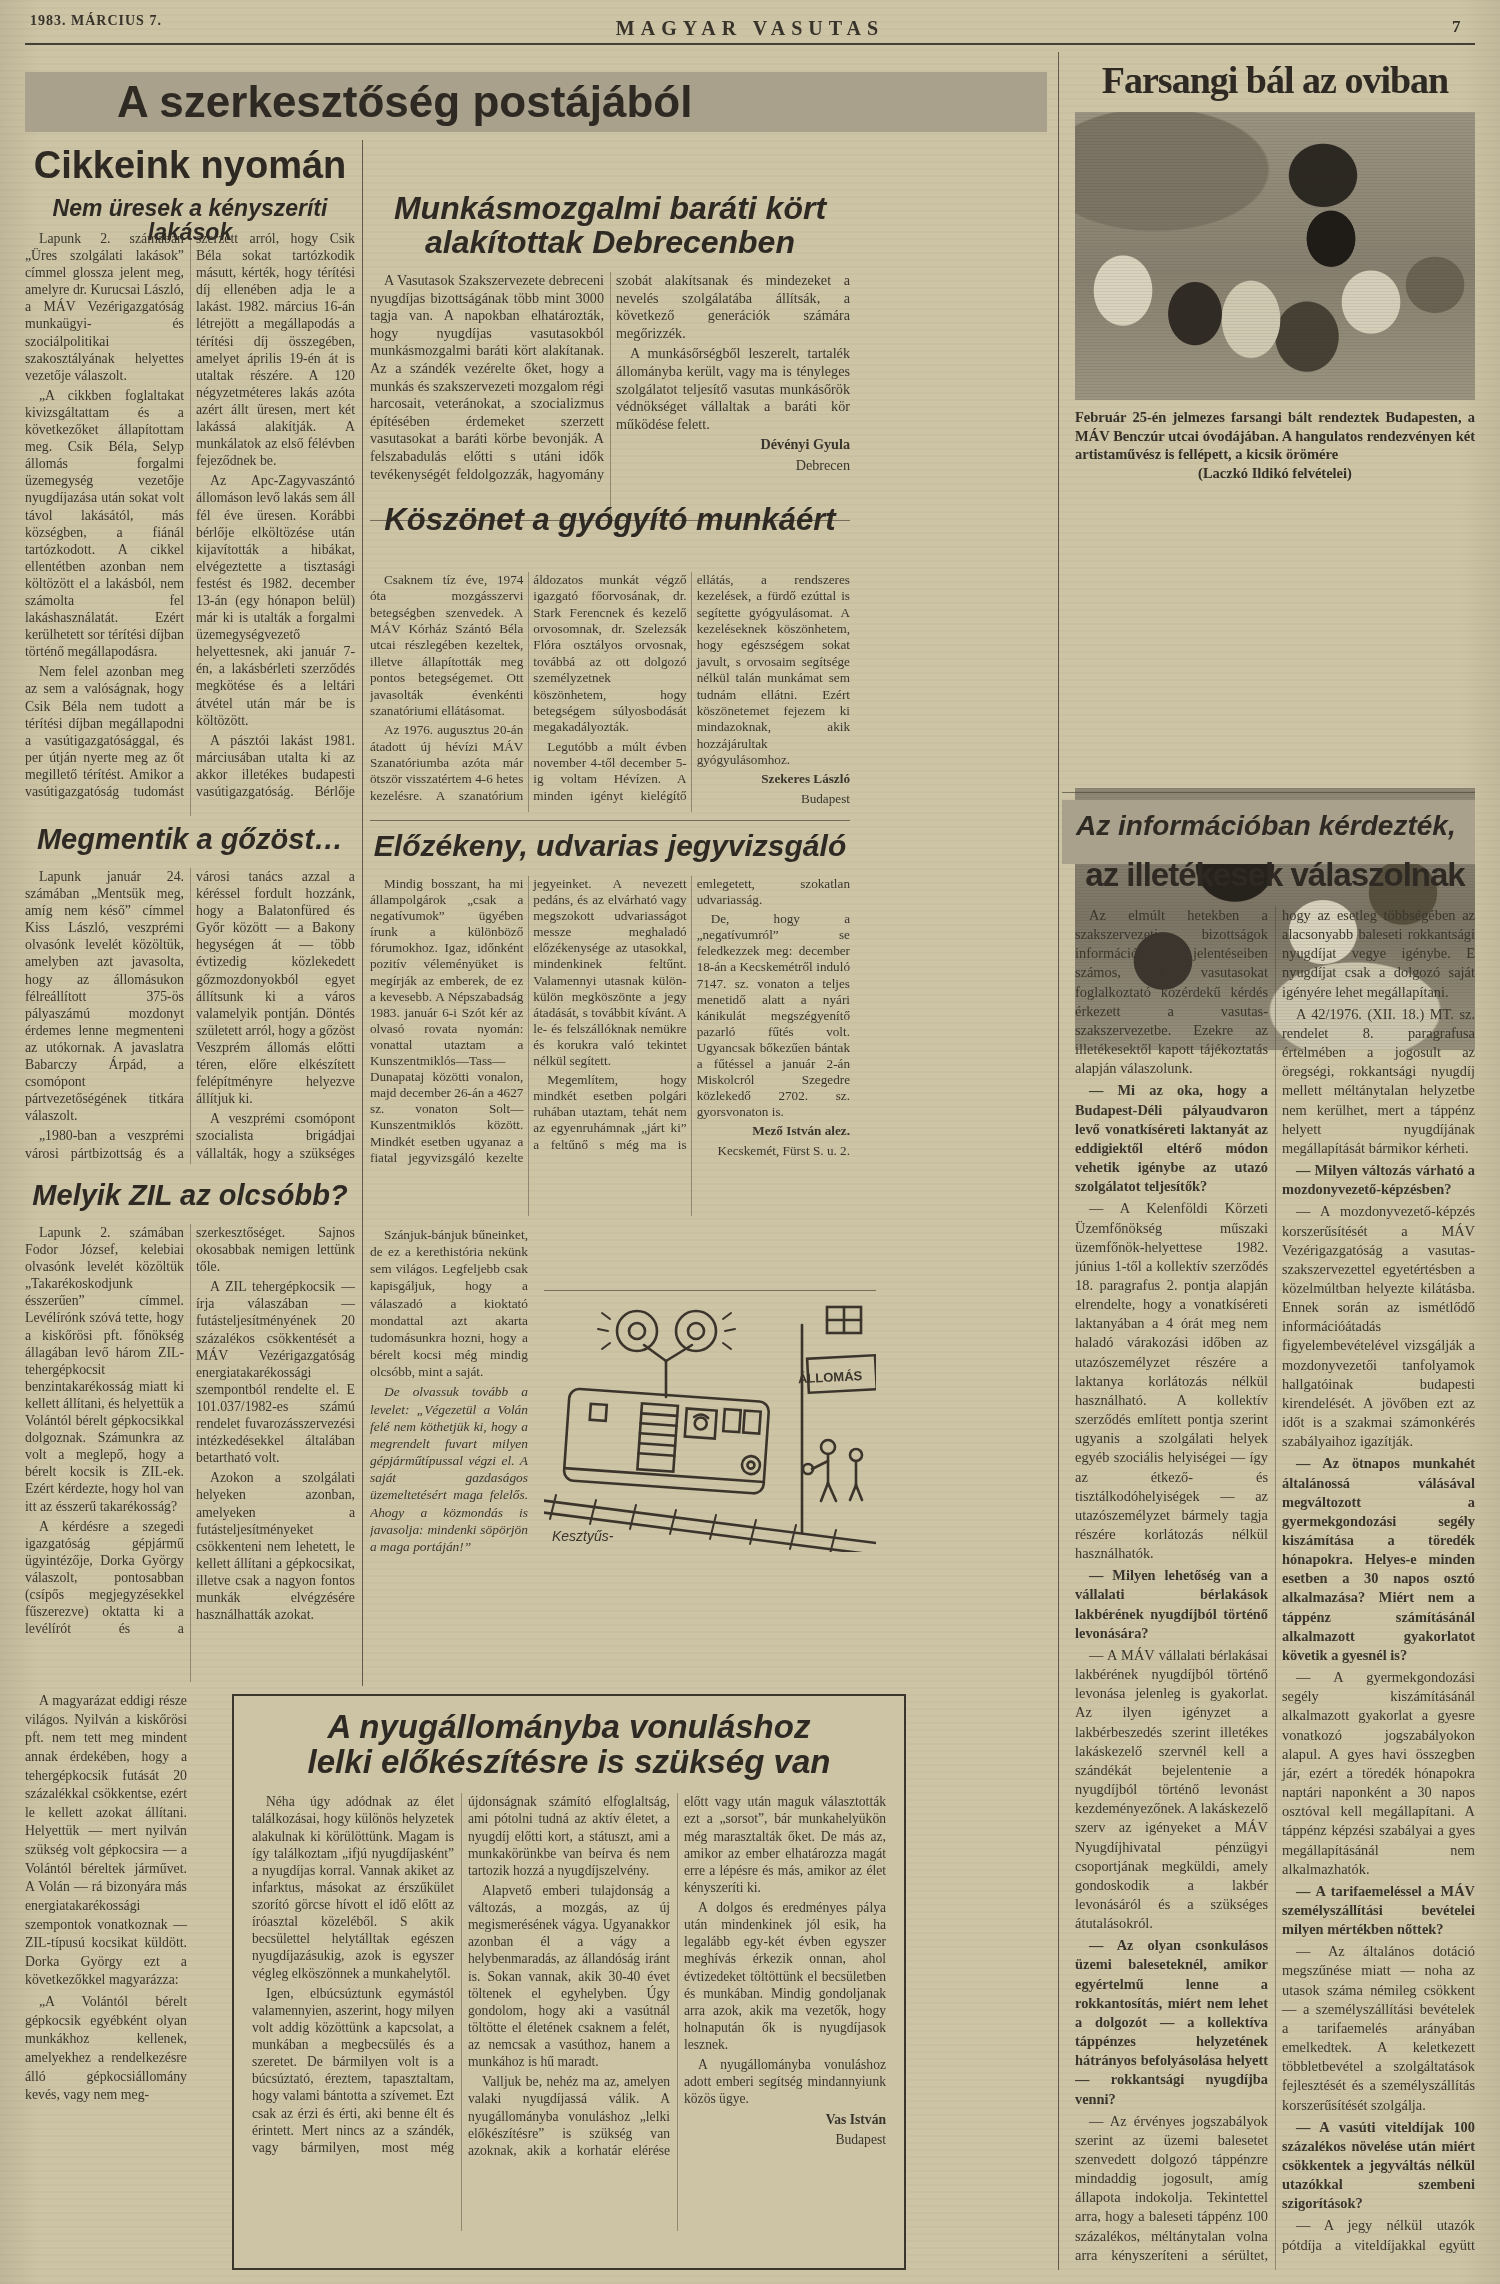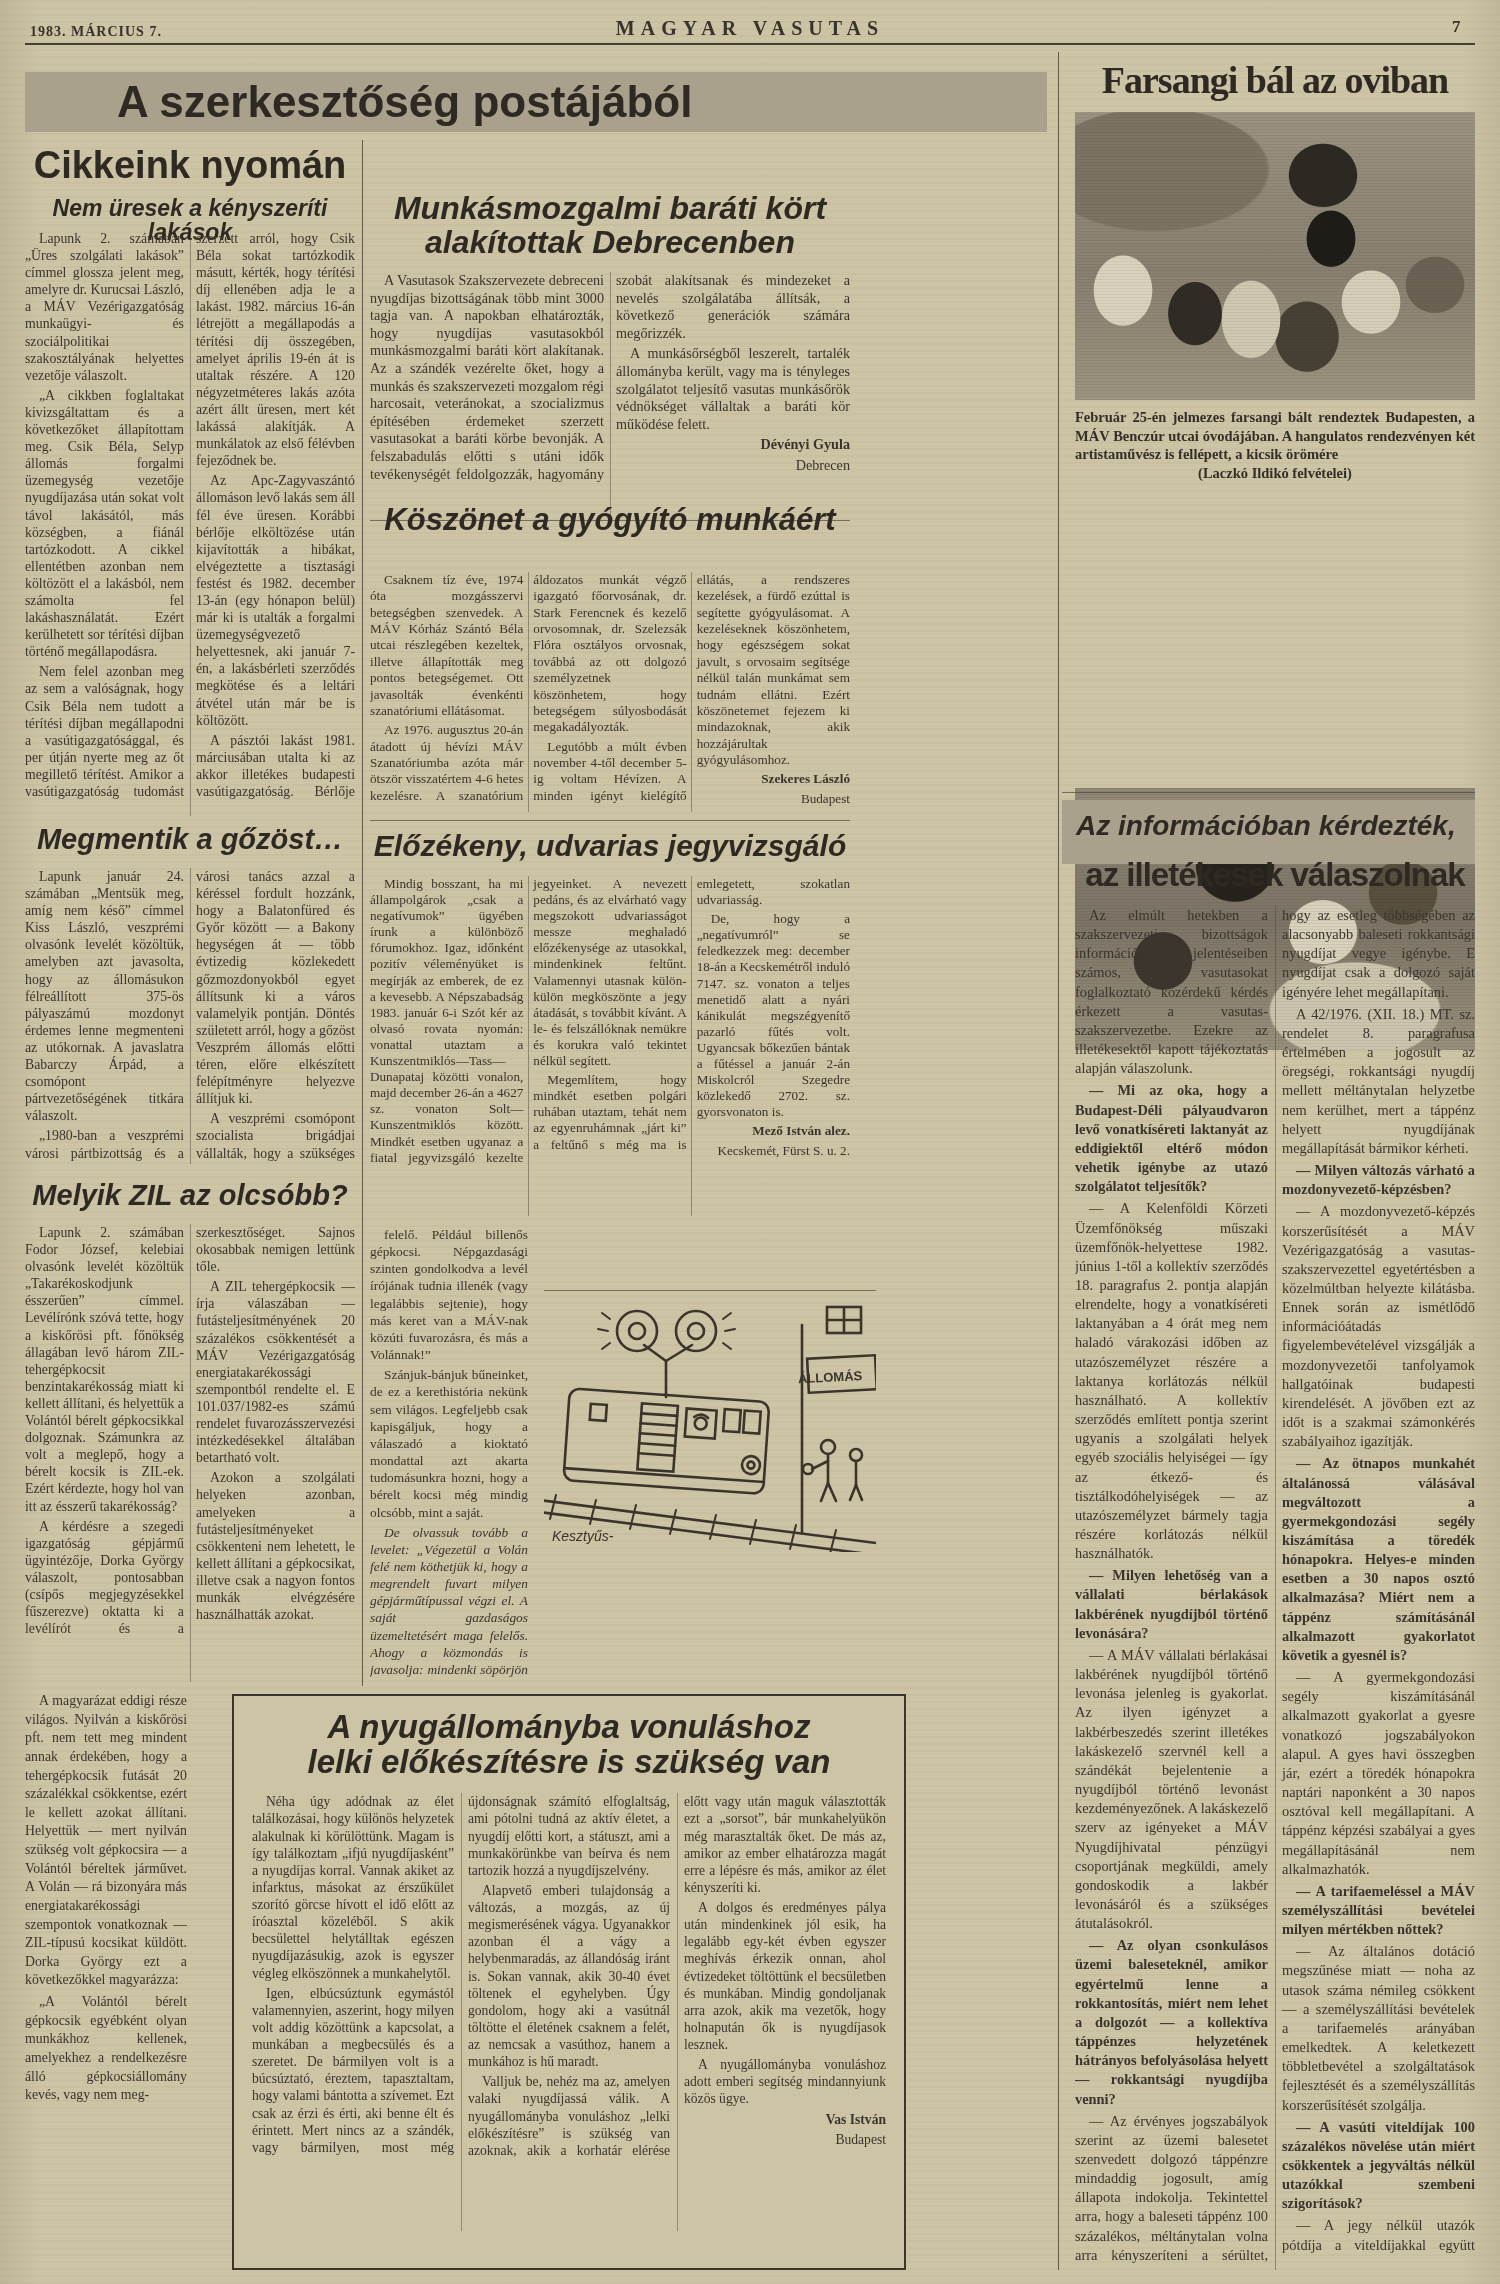--- a/index.html
+++ b/index.html
@@ -42,21 +42,21 @@
     background:repeating-linear-gradient(0deg, rgba(40,35,25,.08) 0 1px, rgba(0,0,0,0) 1px 3px);}
   .cap{font-family:"Liberation Serif", serif;font-weight:bold;font-size:14.5px;line-height:1.28;text-align:justify;color:#332f27;}
   svg text{font-family:"Liberation Sans", sans-serif;}
   .boxed{border:2px solid #3b362c;background:#cdc4a6;}
 </style>
 </head>
 <body>
 
 <div id="paper">
 
-  <div class="abs serifb" style="left:30px;top:24px;font-size:14px;letter-spacing:1px;">1983. MÁRCIUS 7.</div>
+  <div class="abs serifb" style="left:30px;top:13px;font-size:14px;letter-spacing:1px;">1983. MÁRCIUS 7.</div>
   <div class="abs serifb ctr" style="left:600px;top:17px;width:300px;font-size:20px;letter-spacing:6px;">MAGYAR VASUTAS</div>
   <div class="abs serifb" style="left:1452px;top:17px;font-size:17px;">7</div>
   <div class="abs rule-h" style="left:25px;top:43px;width:1450px;"></div>
 
   <div class="abs band" style="left:25px;top:72px;width:1022px;height:60px;">
     <div class="hd" style="font-size:44px;line-height:60px;padding-left:92px;">A szerkesztőség postájából</div>
   </div>
 
   <div class="abs rule-v" style="left:362px;top:140px;height:1546px;"></div>
   <div class="abs rule-v" style="left:1058px;top:52px;height:2218px;"></div>
@@ -115,21 +115,20 @@
   <div class="abs hd it ctr" style="left:370px;top:830px;width:480px;font-size:30px;">Előzékeny, udvarias jegyvizsgáló</div>
   <div class="abs cols c3" style="left:370px;top:876px;width:480px;height:340px;font-size:13.2px;line-height:1.22;column-gap:10px;">
       <p>Mindig bosszant, ha mi állampolgárok „csak a negatívumok” ügyében írunk a különböző fórumokhoz. Igaz, időnként pozitív véleményüket is megírják az emberek, de ez a kevesebb. A Népszabadság 1983. január 6-i Szót kér az olvasó rovata nyomán: vonattal utaztam a Kunszentmiklós—Tass—Dunapataj közötti vonalon, majd december 26-án a 4627 sz. vonaton Solt—Kunszentmiklós között. Mindkét esetben ugyanaz a fiatal jegyvizsgáló kezelte jegyeinket. A nevezett pedáns, és az elvárható vagy megszokott udvariasságot messze meghaladó előzékenysége az utasokkal, mindenkinek feltűnt. Valamennyi utasnak külön-külön megköszönte a jegy átadását, s továbbit kívánt. A le- és felszállóknak nemükre és korukra való tekintet nélkül segített.</p>
       <p>Megemlítem, hogy mindkét esetben polgári ruhában utaztam, tehát nem az egyenruhámnak „járt ki” a feltűnő s még ma is emlegetett, szokatlan udvariasság.</p>
       <p>De, hogy a „negatívumról” se feledkezzek meg: december 18-án a Kecskemétről induló 7147. sz. vonaton a teljes menetidő alatt a nyári kánikulát megszégyenítő pazarló fűtés volt. Ugyancsak bőkezűen bántak a fűtéssel a január 2-án Miskolcról Szegedre közlekedő 2702. sz. gyorsvonaton is.</p>
       <p class="b r">Mező István alez.</p>
       <p class="r">Kecskemét, Fürst S. u. 2.</p>
     </div>
 
   <div class="abs cols" style="left:370px;top:1226px;width:158px;height:456px;font-size:13.4px;line-height:1.28;">
-      <p>felelő. Például billenős gépkocsi. Népgazdasági szinten gondolkodva a levél írójának tudnia illenék (vagy legalábbis sejtenie), hogy más keret van a MÁV-nak közúti fuvarozásra, és más a Volánnak!”</p>
       <p>Szánjuk-bánjuk bűneinket, de ez a kerethistória nekünk sem világos. Legfeljebb csak kapisgáljuk, hogy a válaszadó a kioktató mondattal azt akarta tudomásunkra hozni, hogy a bérelt kocsi még mindig olcsóbb, mint a saját.</p>
       <p class="i">De olvassuk tovább a levelet: „Végezetül a Volán felé nem köthetjük ki, hogy a megrendelt fuvart milyen gépjárműtípussal végzi el. A saját gazdaságos üzemeltetésért maga felelős. Ahogy a közmondás is javasolja: mindenki söpörjön a maga portáján!”</p>
     </div>
 
   <div class="abs" style="left:544px;top:1290px;width:332px;">
     <div class="rule-h-thin" style="width:332px;margin-bottom:6px;"></div>
     <svg width="332" height="255" viewBox="0 0 332 255">
       <g stroke="#3b342b" stroke-width="2.6" fill="none" stroke-linecap="round">
 
         <line x1="-5" y1="203" x2="340" y2="247"></line>

